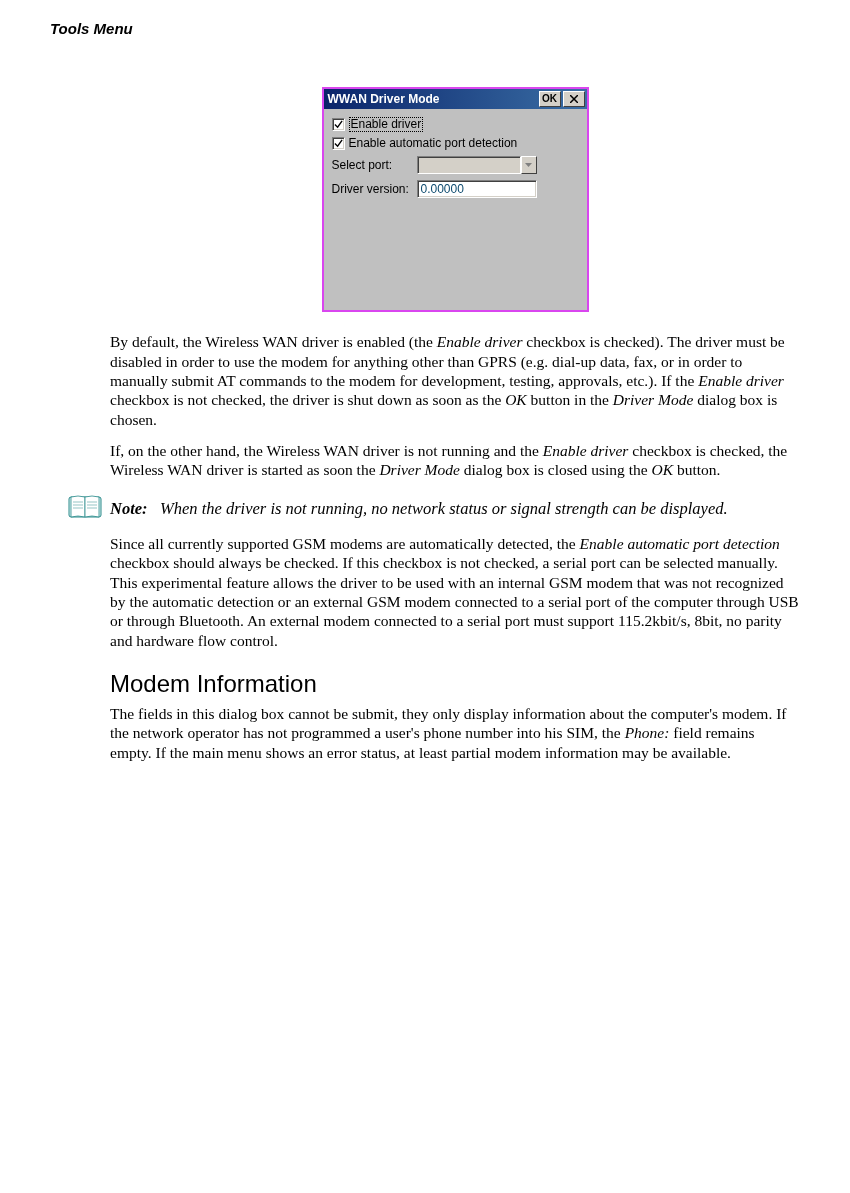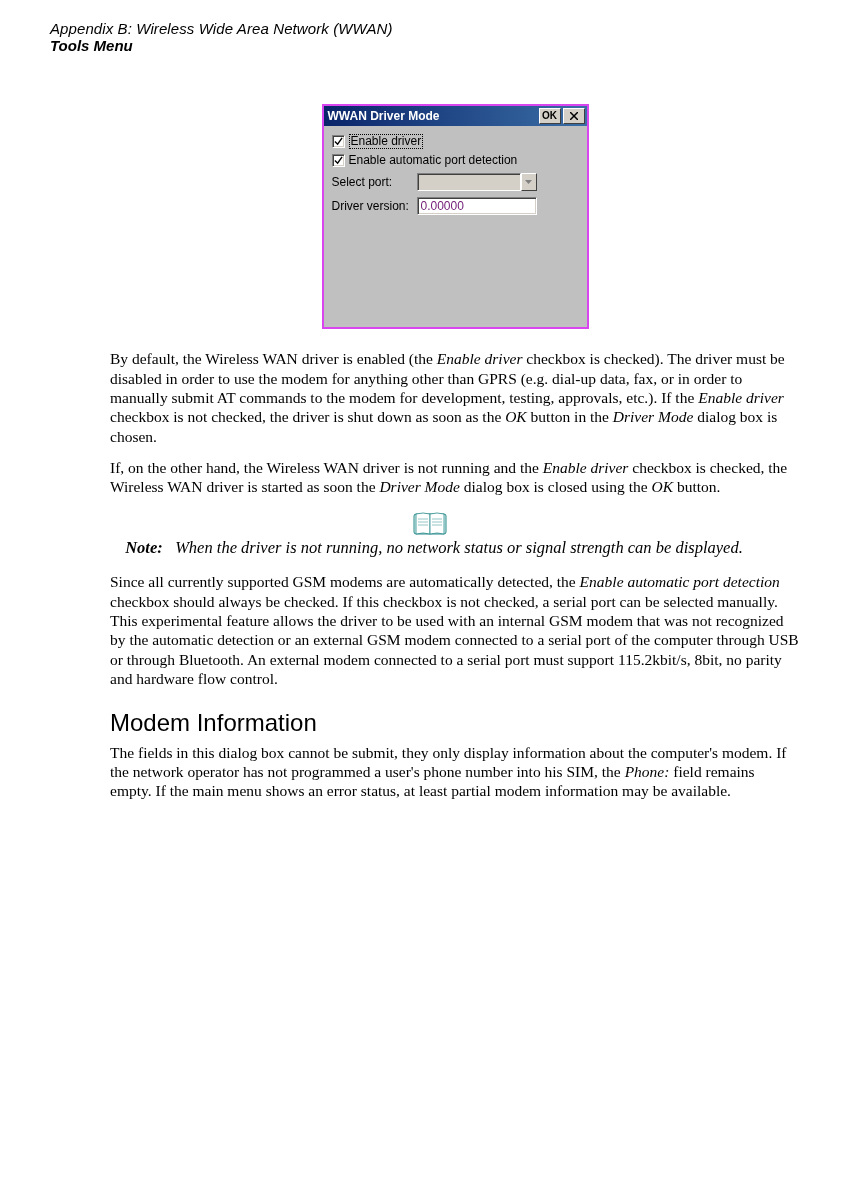--- a/index.html
+++ b/index.html
@@ -167,42 +167,41 @@
     background: #fff;
     border-top: 1px solid #808080;
     border-left: 1px solid #808080;
     border-right: 1px solid #fff;
     border-bottom: 1px solid #fff;
     box-shadow: inset 1px 1px 0 #404040, inset -1px -1px 0 #d4d0c8;
     box-sizing: border-box;
     padding: 1px 3px;
     font-family: Tahoma, Arial, sans-serif;
     font-size: 12px;
-    color: #701a75;
+    color: #0c4a6e;
   }
   .dialog-bottom-space {
     height: 100px;
   }
   p.body {
     font-size: 15.5px;
     line-height: 1.25;
     margin: 0 0 12px 0;
     text-align: left;
   }
   .italic-term {
     font-style: italic;
   }
   .ital-ui {
     font-style: italic;
   }
   .note-block {
     display: flex;
-    align-items: center;
+    align-items: flex-end;
     margin: 10px 0 14px -42px;
-    flex-direction: column;
   }
   .note-icon {
     width: 34px;
     height: 26px;
     flex-shrink: 0;
     margin-right: 8px;
     margin-top: 2px;
   }
   .note-text {
     font-style: italic;
@@ -229,21 +228,20 @@
     font-size: 15px;
   }
   .footer .pgnum {
     font-weight: bold;
   }
 </style>
 </head>
 <body>
 
 <div class="page">
-  <div class="header-line1">Appendix B: Wireless Wide Area Network (WWAN)</div>
   <div class="header-line2">Tools Menu</div>
 
   <div class="content">
 
 
     <div class="dialog-wrap">
       <div class="dialog">
         <div class="titlebar">
           <span class="title">WWAN Driver Mode</span>
           <span class="titlebtn ok">OK</span>

